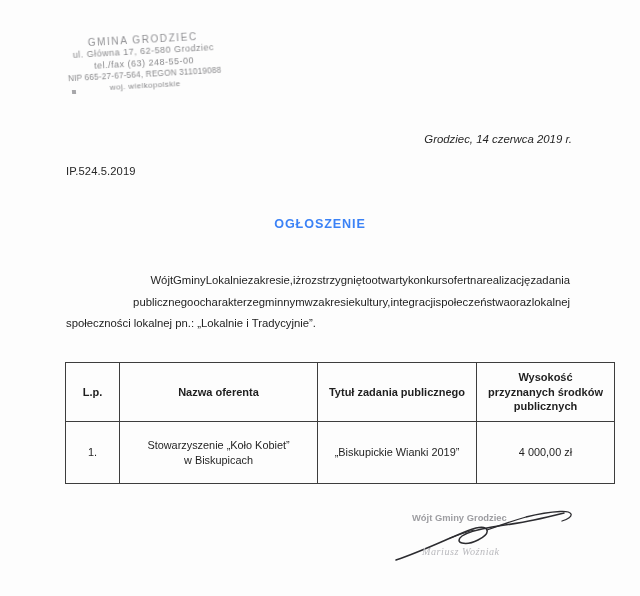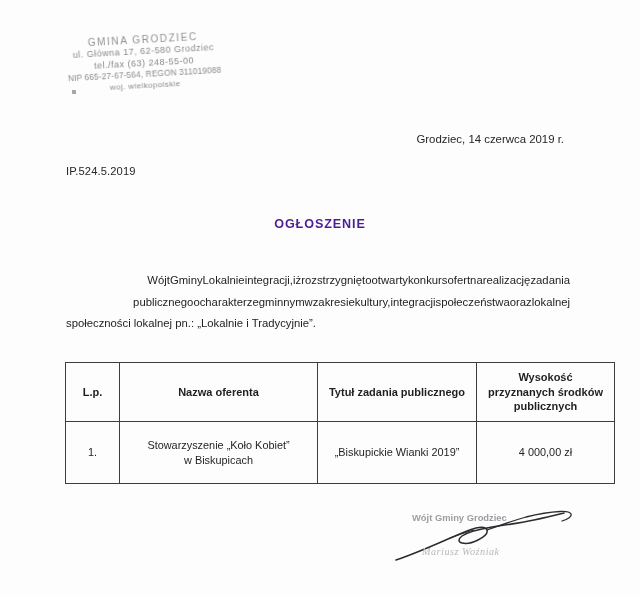--- a/index.html
+++ b/index.html
@@ -54,25 +54,26 @@
     width: 4px;
     height: 4px;
     background: #8a8a8e;
     opacity: 0.75;
     transform: rotate(-3deg);
   }
 
   
   .date-line {
     position: absolute;
-    right: 76px;
+    right: 68px;
     top: 133px;
     font-size: 11.4px;
     color: #262626;
     white-space: nowrap;
+    font-style: italic;
   }
 
   
   .ref-number {
     position: absolute;
     left: 66px;
     top: 165px;
     font-size: 11.2px;
     color: #262626;
     letter-spacing: 0.1px;
@@ -81,21 +82,21 @@
   
   .doc-title {
     position: absolute;
     left: 0;
     right: 0;
     top: 217px;
     text-align: center;
     font-size: 12.6px;
     font-weight: bold;
     letter-spacing: 0.9px;
-    color: #4c1d95;
+    color: #3b82f6;
   }
 
   
   .body-block {
     position: absolute;
     left: 66px;
     top: 270px;
     width: 504px;
   }
   .body-line {
@@ -203,21 +204,21 @@
   </div>
   <div class="stamp-dot"></div>
 
   <div class="date-line">Grodziec, 14 czerwca 2019 r.</div>
 
   <div class="ref-number">IP.524.5.2019</div>
 
   <div class="doc-title">OGŁOSZENIE</div>
 
   <div class="body-block">
-    <div class="body-line justify first"><span>Wójt</span><span>Gminy</span><span>Lokalnie</span><span>integracji,</span><span>iż</span><span>rozstrzygnięto</span><span>otwarty</span><span>konkurs</span><span>ofert</span><span>na</span><span>realizację</span><span>zadania</span></div>
+    <div class="body-line justify first"><span>Wójt</span><span>Gminy</span><span>Lokalnie</span><span>zakresie,</span><span>iż</span><span>rozstrzygnięto</span><span>otwarty</span><span>konkurs</span><span>ofert</span><span>na</span><span>realizację</span><span>zadania</span></div>
     <div class="body-line justify"><span>publicznego</span><span>o</span><span>charakterze</span><span>gminnym</span><span>w</span><span>zakresie</span><span>kultury,</span><span>integracji</span><span>społeczeństwa</span><span>oraz</span><span>lokalnej</span></div>
     <div class="body-line last">społeczności lokalnej pn.: „Lokalnie i Tradycyjnie”.</div>
   </div>
 
   <table class="results-table">
     <thead>
       <tr>
         <th class="col-lp">L.p.</th>
         <th class="col-name">Nazwa oferenta</th>
         <th class="col-title">Tytuł zadania publicznego</th>

